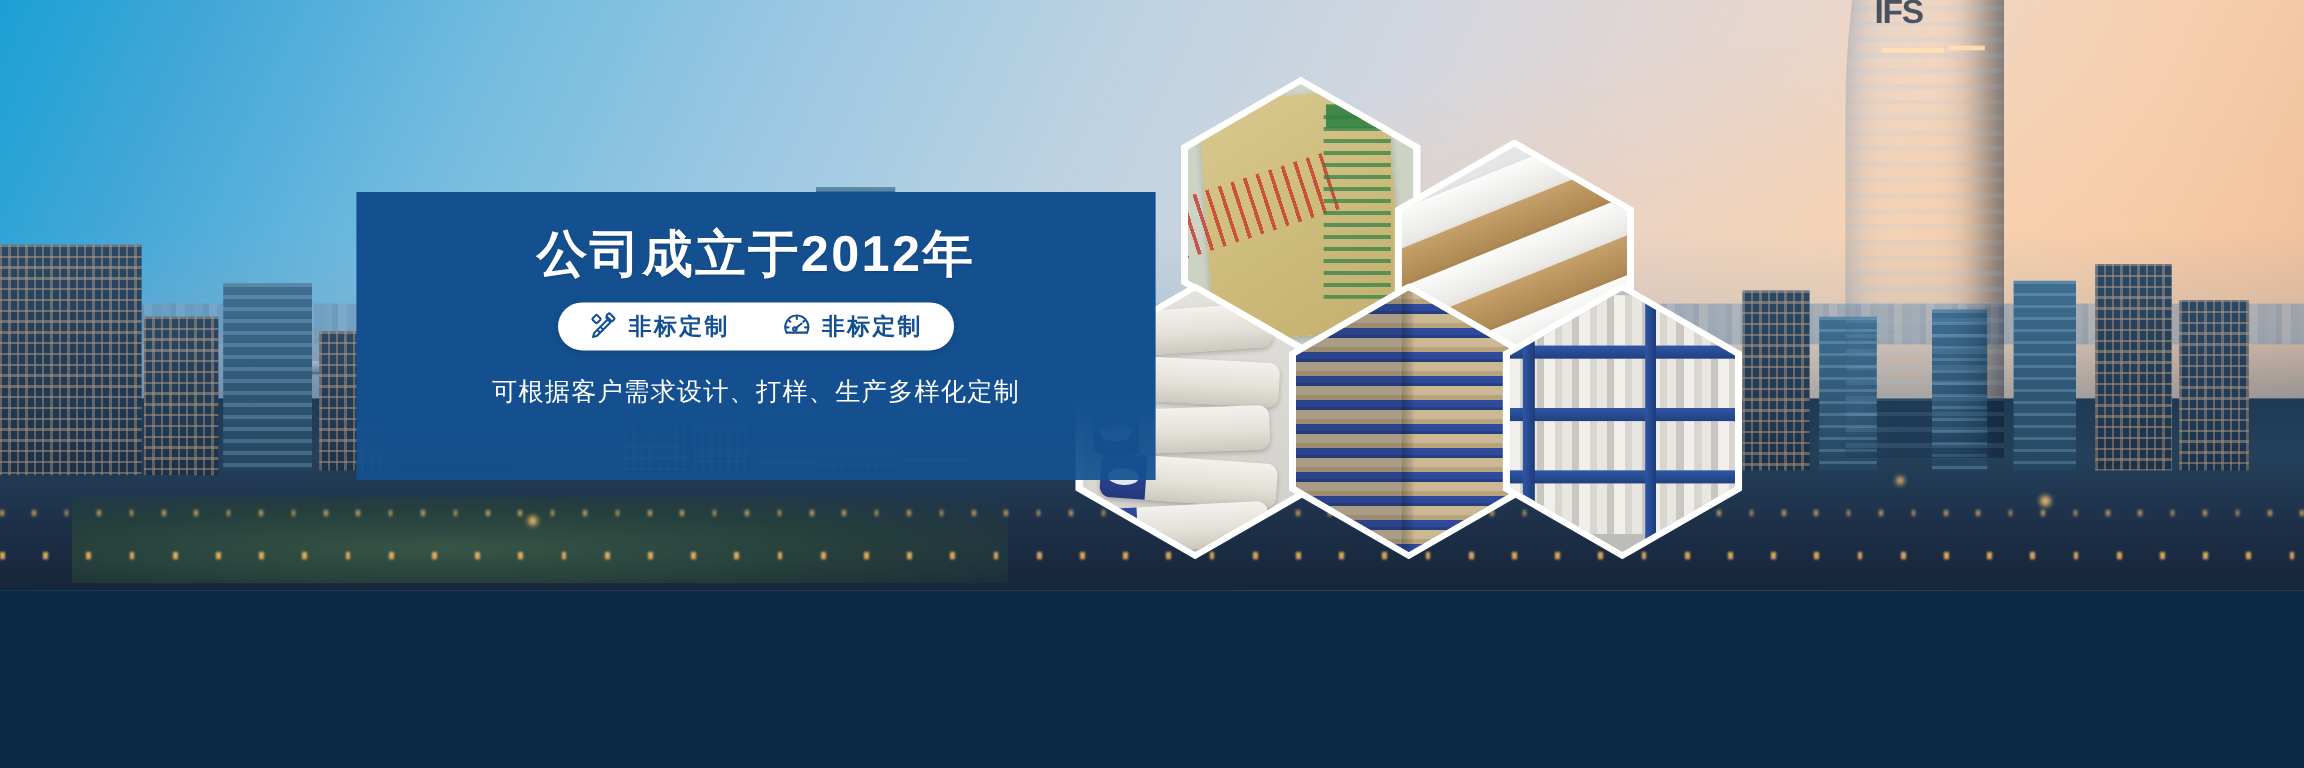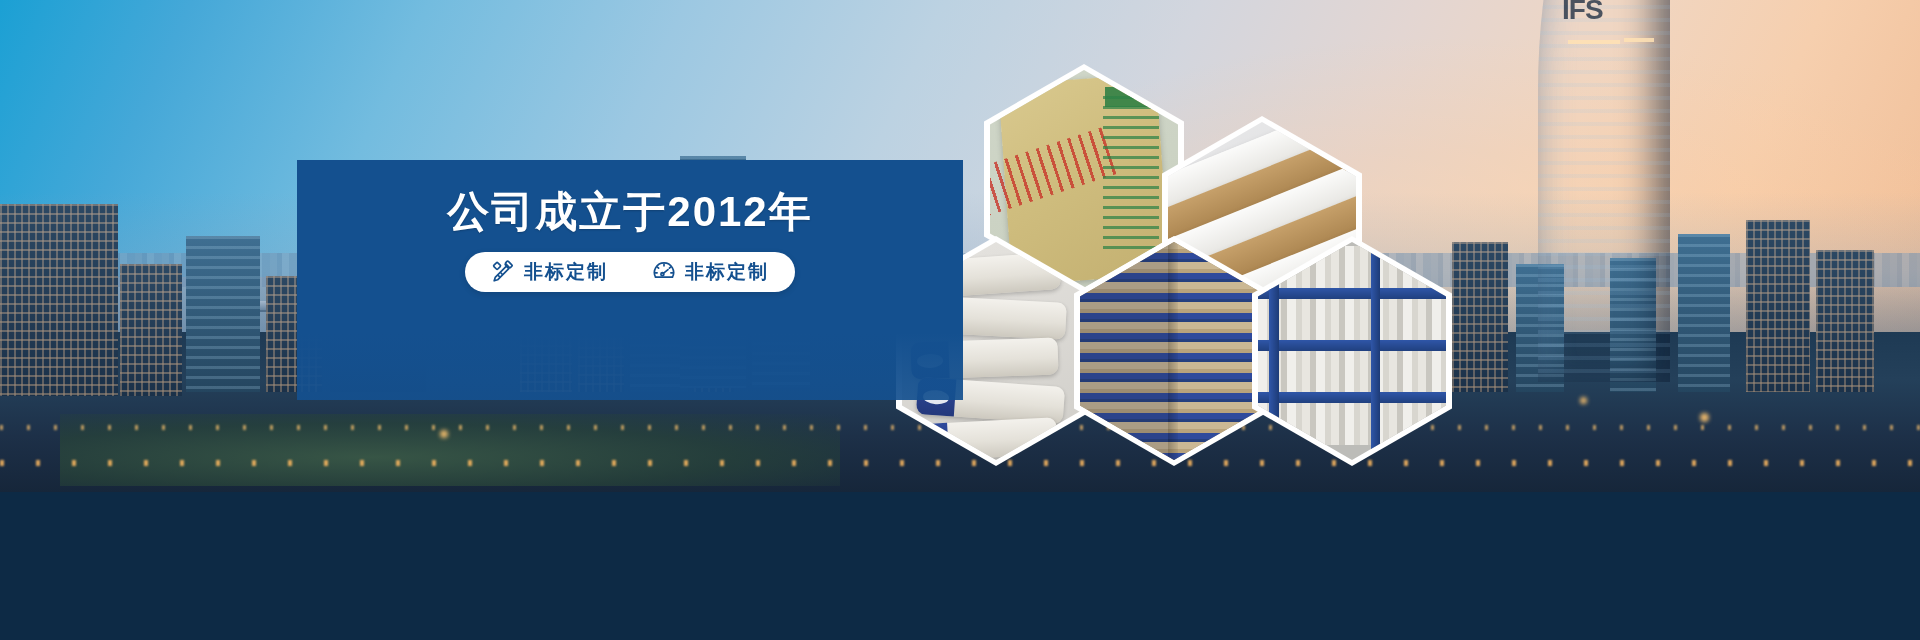--- a/index.html
+++ b/index.html
@@ -383,15 +383,16 @@
           <path d="M3.6 17.2a9.6 9.6 0 1 1 16.8 0"></path>
           <path d="M3.6 17.2h16.8"></path>
           <path d="M16 9.6L11 13.6"></path>
           <circle cx="10.4" cy="14.2" r="1.5"></circle>
           <path d="M12 4.2v1.6M5.4 7.1l1.2 1.1M18.6 7.1l-1.2 1.1M3.4 12.8h1.7M18.9 12.8h1.7"></path>
         </svg>
         <span class="lbl">非标定制</span>
       </div>
     </div>
 
+    <div class="panel-sub">可根据客户需求设计、打样、生产多样化定制</div>
   </div>
 
 </div>
 
 </body></html>

